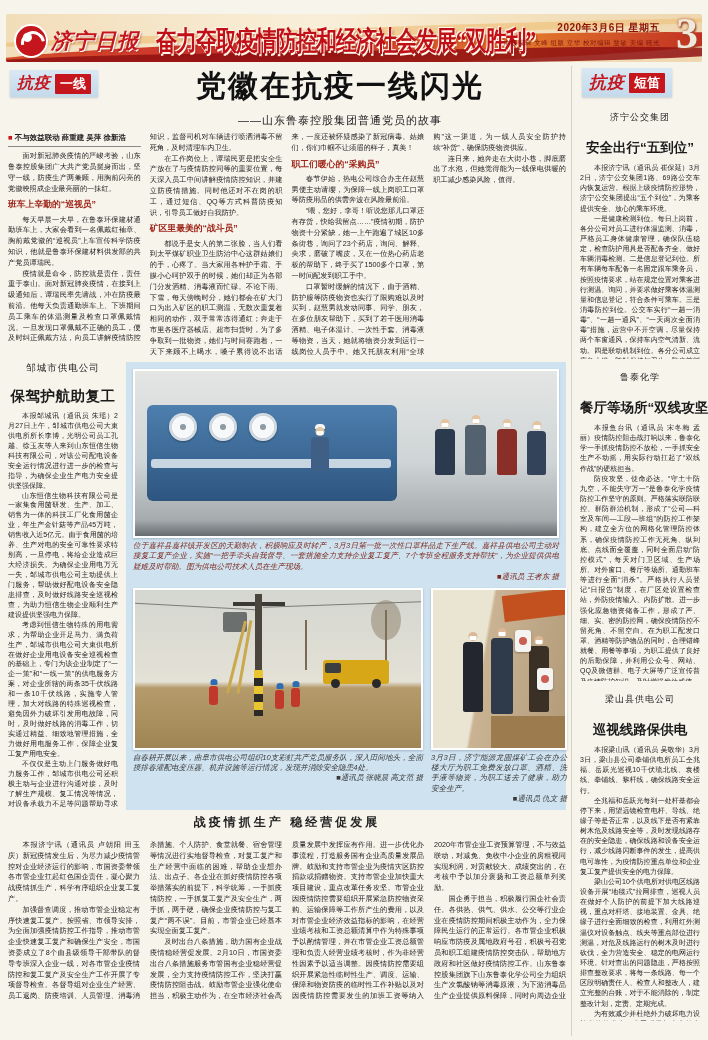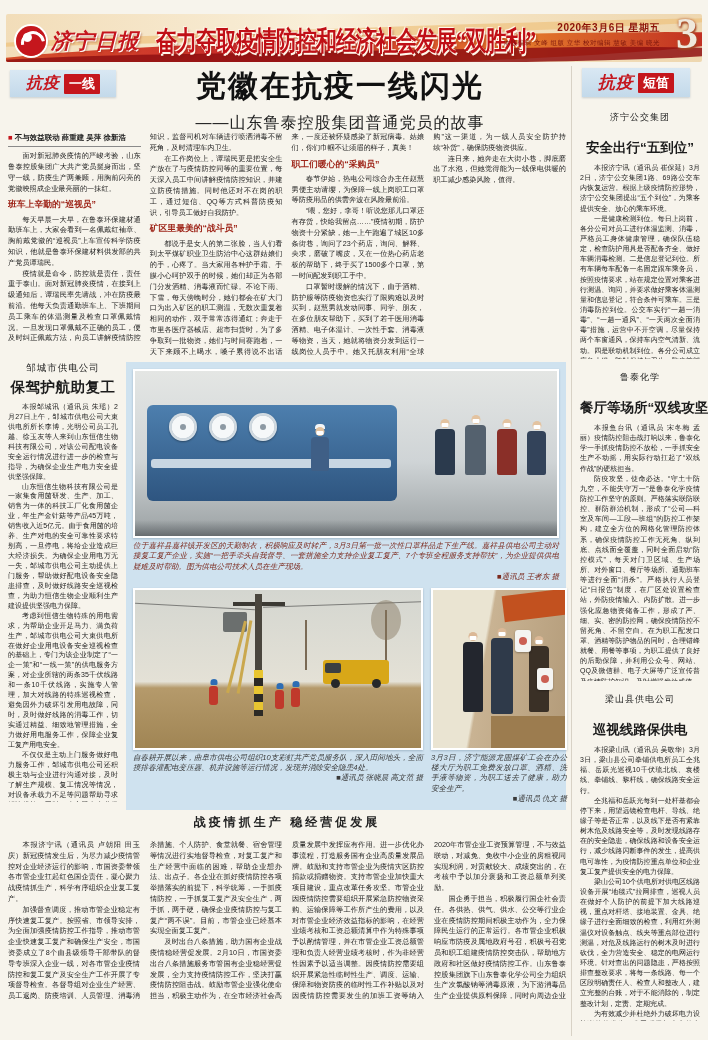--- a/index.html
+++ b/index.html
@@ -23,39 +23,39 @@
   .slogan{position:absolute;left:150px;right:168px;top:9px;text-align:center;white-space:nowrap;
           font-family:"Liberation Serif",serif;font-weight:900;font-size:21px;letter-spacing:-1px;color:#c00f16;
           transform:scaleY(1.3);transform-origin:top center;
           text-shadow:1px 1px 0 #fff6ea,-1px -1px 0 #fff6ea,2px 2px 2px rgba(120,20,10,.35);}
   .mast-right{position:absolute;right:42px;top:7px;text-align:right;}
   .mast-date{font-size:10px;font-weight:800;color:#8c1208;letter-spacing:.5px;}
   .mast-credits{font-size:6.5px;color:#7c150c;margin-top:4px;letter-spacing:.5px;}
   .page-num{position:absolute;right:4px;top:-6px;font-size:44px;font-weight:900;color:#efe8dc;
             text-shadow:0 0 3px #b3542e,1px 2px 2px #9c3f22;font-family:"Liberation Serif",serif;}
   
-  .badge{display:inline-flex;align-items:center;padding:3px 16px;background:linear-gradient(180deg,#d9e8f3,#c3d9ea);
+  .badge{display:inline-flex;align-items:center;padding:3px 7px;background:linear-gradient(180deg,#d9e8f3,#c3d9ea);
          box-shadow:0 1px 2px rgba(60,90,120,.25);}
   .badge .b-a{color:#c5161d;font-weight:900;font-size:16px;letter-spacing:1px;font-family:"Liberation Serif",serif;font-style:italic;}
   .badge .b-b{background:#c5161d;color:#fff;font-weight:800;font-size:13px;padding:1px 5px;margin-left:4px;border-radius:1px;}
   .badge-left{position:absolute;left:10px;top:70px;}
   
   .lead-head{position:absolute;left:120px;top:66px;width:440px;text-align:center;}
   .lead-title{font-size:30px;font-weight:900;letter-spacing:2px;color:#111;white-space:nowrap;}
-  .lead-sub{font-size:16px;color:#222;margin-top:6px;letter-spacing:1px;}
+  .lead-sub{font-size:11px;color:#222;margin-top:6px;letter-spacing:1px;}
   .lead-cols{position:absolute;left:8px;top:132px;width:558px;height:226px;overflow:hidden;
              column-count:4;column-gap:9px;column-fill:auto;font-size:7.2px;line-height:1.5;text-align:justify;}
   .byline{font-size:7.5px;font-weight:700;border-bottom:1px solid #8a8a8a;padding-bottom:3px;margin-bottom:4px;}
   .byline .mark{color:#c5161d;}
   .para{margin:0;text-indent:2em;}
   .subhead{font-size:8.8px;font-weight:900;color:#9e2418;text-align:left;margin:4px 0 3px;}
   
   .mid{position:absolute;left:8px;top:362px;width:558px;height:448px;}
   .left-col{position:absolute;left:0;top:0;width:110px;height:448px;overflow:hidden;}
-  .kicker{text-align:center;font-size:9.5px;color:#222;letter-spacing:1px;margin-bottom:3px;}
+  .kicker{text-align:center;font-size:9.5px;color:#222;letter-spacing:1px;margin-bottom:12px;}
   .small-headline{text-align:center;font-size:14.5px;font-weight:900;letter-spacing:.5px;white-space:nowrap;margin-bottom:5px;}
   .col-body{font-size:7px;line-height:1.42;text-align:justify;overflow:hidden;}
   .left-col .col-body{height:400px;}
   .photo-panel{position:absolute;left:118px;top:0;width:440px;height:448px;background:#cfe2ef;padding:7px;box-sizing:border-box;}
   .fig{background:#fff;padding:2px;box-shadow:0 1px 2px rgba(50,80,110,.3);}
   .photo{position:relative;overflow:hidden;}
   .cap{font-size:7.6px;line-height:1.35;font-style:italic;color:#7c2a1e;text-align:justify;margin-top:3px;}
   .cap-credit{font-size:7.6px;font-style:italic;color:#7c2a1e;text-align:right;}
   .cap-dark{color:#3a3a3a;}
   .figs-row{display:flex;gap:8px;margin-top:6px;}

